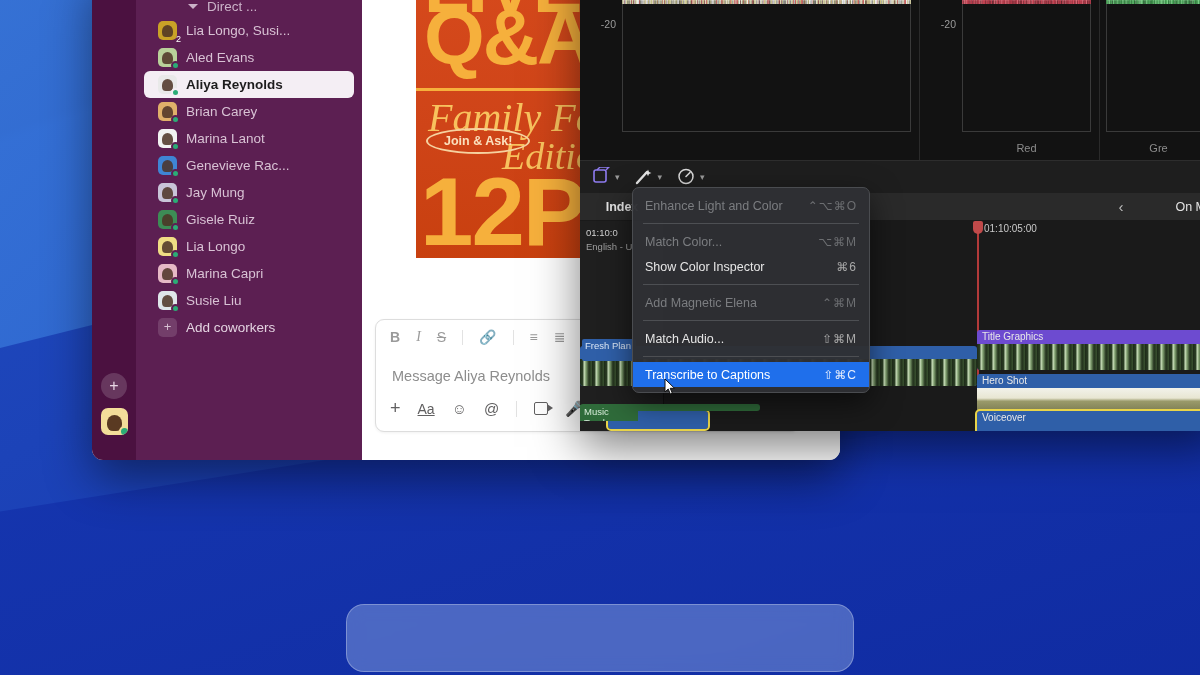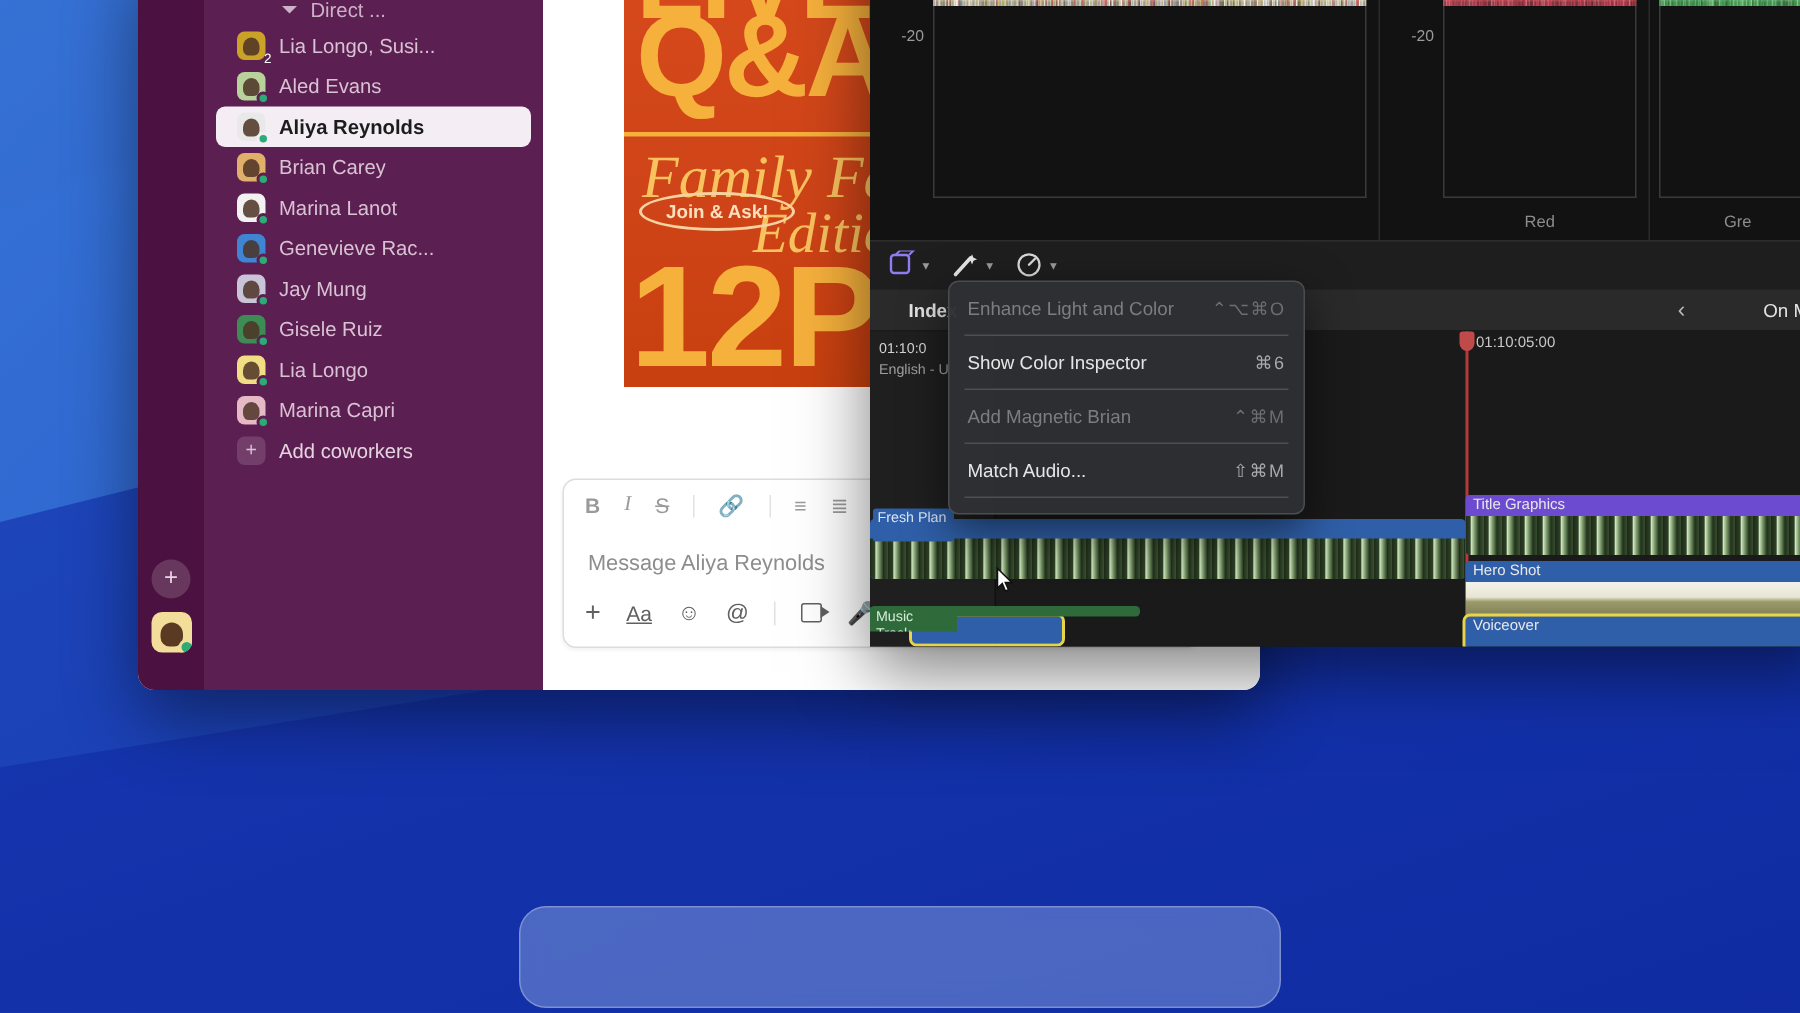--- a/index.html
+++ b/index.html
@@ -394,20 +394,28 @@
           </span>
           <span class="lbl">Lia Longo</span>
         </div>
         <div class="dm">
           <span class="av">
             <span class="blob" style="background:#e6b9c6"></span>
             <span class="hd"></span>
             <span class="pres"></span>
           </span>
           <span class="lbl">Marina Capri</span>
+        </div>
+        <div class="dm">
+          <span class="av">
+            <span class="blob" style="background:#dfe6ea"></span>
+            <span class="hd"></span>
+            <span class="pres"></span>
+          </span>
+          <span class="lbl">Susie Liu</span>
         </div>
       </div>
     <div class="dm add">
       <span class="plusbox">+</span>
       <span class="lbl">Add coworkers</span>
     </div>
   </div>
 
   <div class="main">
     <div class="poster">
@@ -1585,34 +1593,42 @@
 <div style="position:absolute;left:580px;top:405px;width:58px;height:16px;background:#2f6b3a;overflow:hidden;color:#d6ecd9;font-size:9.5px">
   <span style="padding:1px 4px;display:block">Music Track</span>
 </div>
 
 <div id="ctxmenu">
     <div class="mi dis">
       <span class="lab">Enhance Light and Color</span>
       <span class="key">⌃⌥⌘O</span>
     </div>
     <div class="divider"></div>
+    <div class="mi dis">
+      <span class="lab">Match Color...</span>
+      <span class="key">⌥⌘M</span>
+    </div>
     <div class="mi">
       <span class="lab">Show Color Inspector</span>
       <span class="key">⌘6</span>
     </div>
     <div class="divider"></div>
     <div class="mi dis">
-      <span class="lab">Add Magnetic Brian</span>
+      <span class="lab">Add Magnetic Elena</span>
       <span class="key">⌃⌘M</span>
     </div>
     <div class="divider"></div>
     <div class="mi">
       <span class="lab">Match Audio...</span>
       <span class="key">⇧⌘M</span>
     </div>
     <div class="divider"></div>
+    <div class="mi hl">
+      <span class="lab">Transcribe to Captions</span>
+      <span class="key">⇧⌘C</span>
+    </div>
   </div>
 
 <svg id="cursor" viewBox="0 0 12 18">
   <path d="M1 1 L1 14 L4.2 11 L6.3 16 L8.3 15.1 L6.2 10.3 L10.5 10.3 Z" fill="#fff" stroke="#111" stroke-width="1"></path>
 </svg>
 
 <div id="dock"></div>
 
 </body></html>

